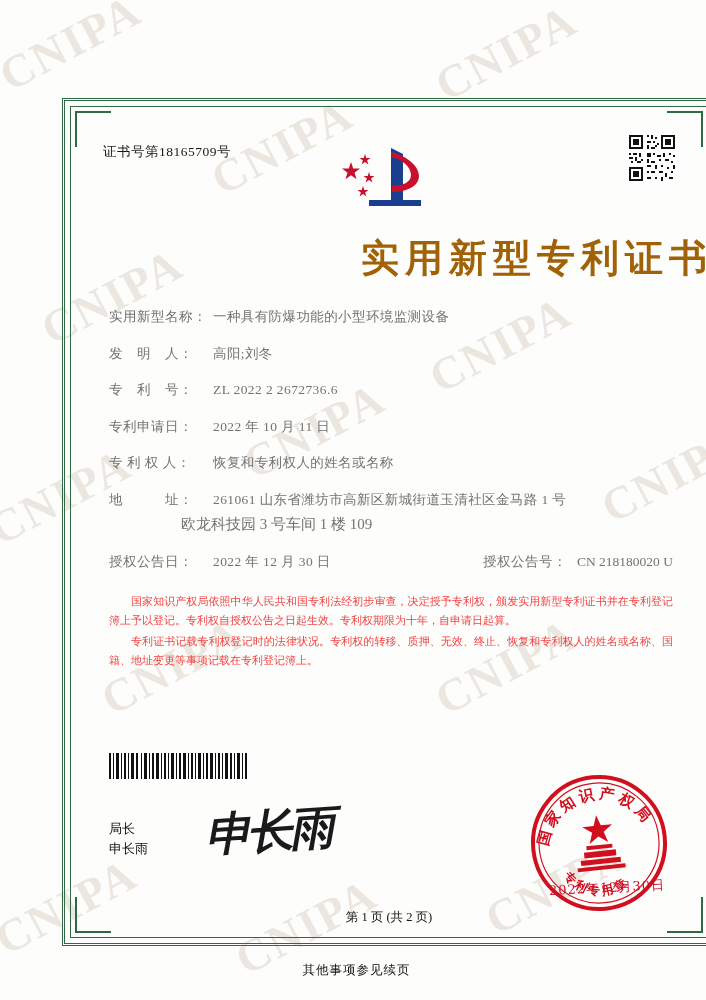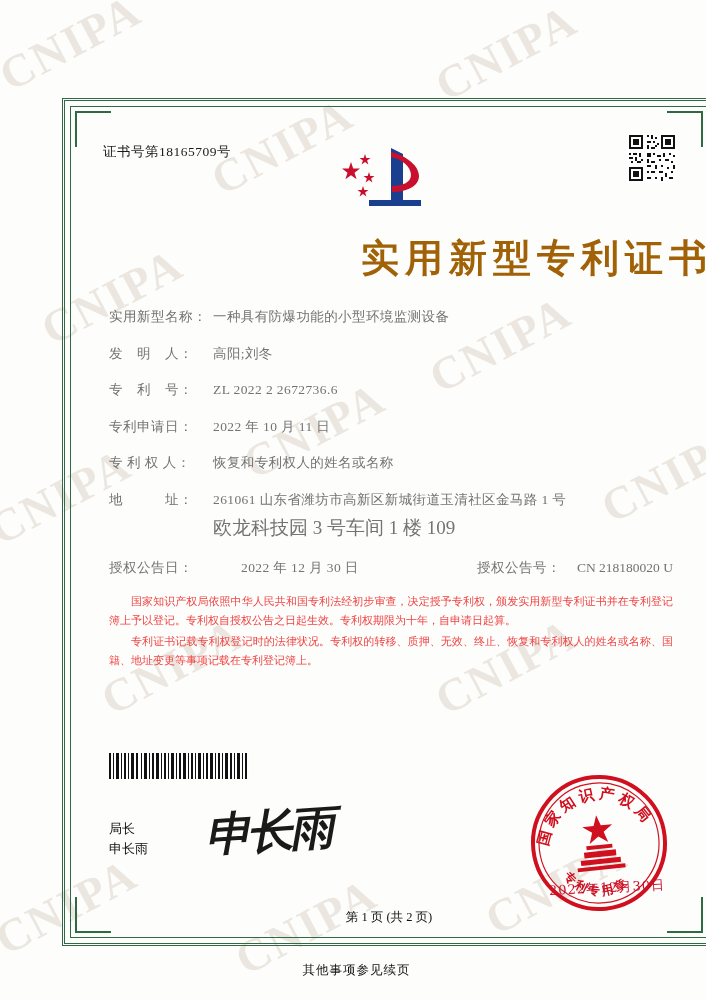--- a/index.html
+++ b/index.html
@@ -91,23 +91,23 @@
     display:flex;
     margin-bottom:17px;
     align-items:flex-start;
   }
   .lbl{
     width:104px;
     flex:none;
     letter-spacing:.5px;
   }
   .val{flex:1;letter-spacing:.4px;}
-  .val2{margin-left:104px;margin-top:-12px;margin-bottom:16px;font-size:19px;}
+  .val2{margin-left:72px;margin-top:-12px;margin-bottom:16px;font-size:15px;}
   .rowsplit{display:flex;}
-  .rowsplit .half{display:flex;flex:1;gap:28px;}
+  .rowsplit .half{display:flex;flex:1;}
   .rowsplit .half .lbl{width:104px;}
   .rowsplit .half2{display:flex;}
   .rowsplit .half2 .lbl{width:auto;margin-right:12px;}
 
   
   .para{
     position:absolute;
     left:44px;right:40px;top:492px;
     font-size:11px;
     line-height:1.72;
@@ -293,21 +293,21 @@
         <div class="lbl">地　　　址：</div>
         <div class="val">261061 山东省潍坊市高新区新城街道玉清社区金马路 1 号</div>
       </div>
       <div class="val2">欧龙科技园 3 号车间 1 楼 109</div>
       <div class="row rowsplit">
         <div class="half">
           <div class="lbl">授权公告日：</div>
           <div class="val">2022 年 12 月 30 日</div>
         </div>
         <div class="half2">
-          <div class="lbl" style="width: auto; margin-right: 16px;">授权公告号：</div>
+          <div class="lbl" style="width: auto; margin-right: 10px;">授权公告号：</div>
           <div>CN 218180020 U</div>
         </div>
       </div>
     </div>
 
   <div class="para" id="paragraphs">
       <p>国家知识产权局依照中华人民共和国专利法经初步审查，决定授予专利权，颁发实用新型专利证书并在专利登记簿上予以登记。专利权自授权公告之日起生效。专利权期限为十年，自申请日起算。</p>
       <p>专利证书记载专利权登记时的法律状况。专利权的转移、质押、无效、终止、恢复和专利权人的姓名或名称、国籍、地址变更等事项记载在专利登记簿上。</p>
     </div>
 

